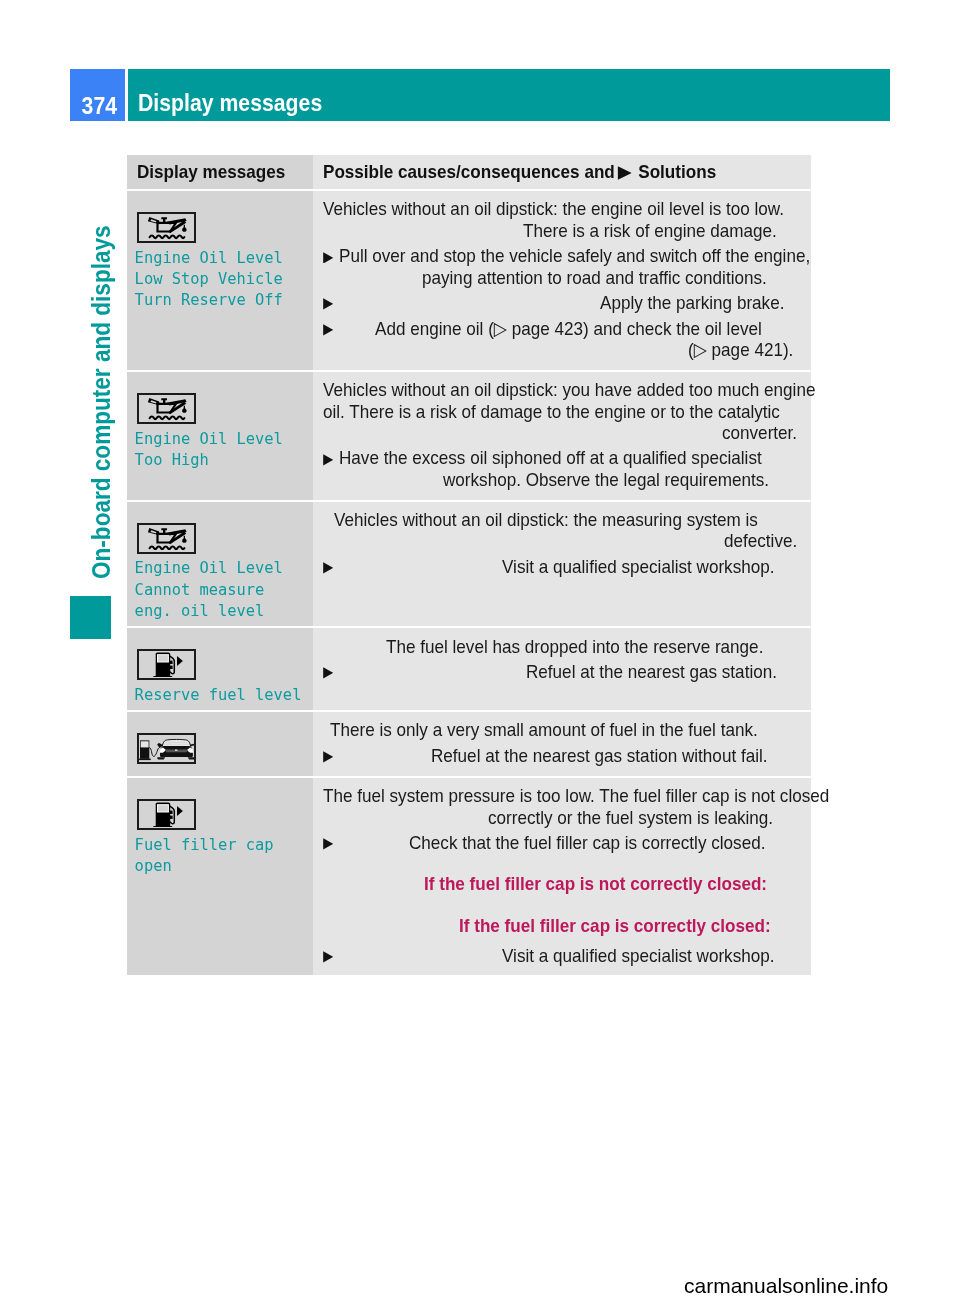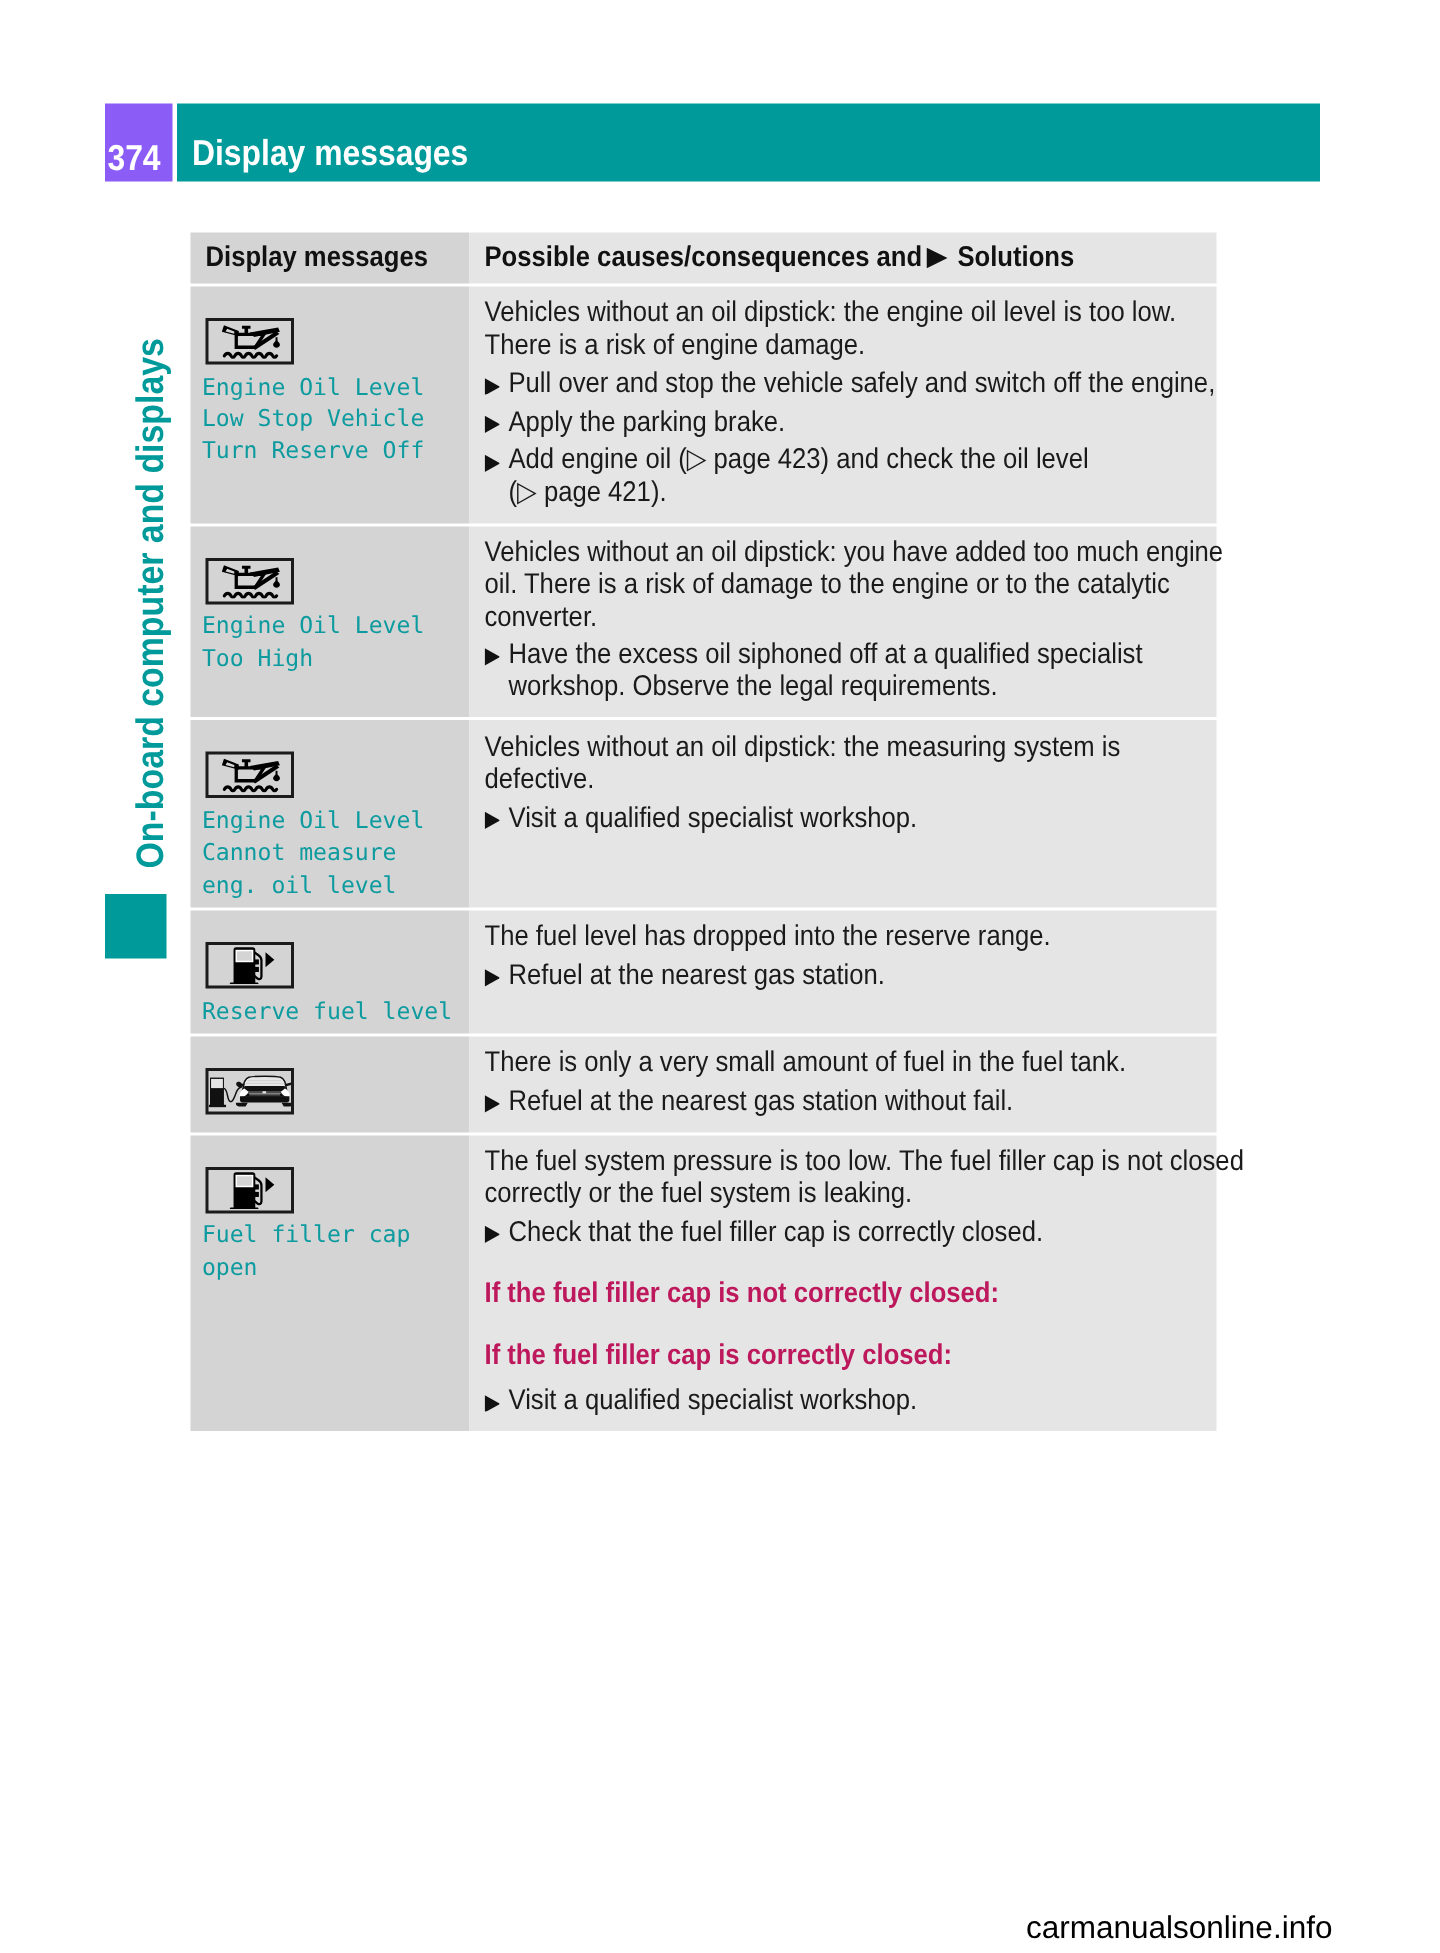--- a/index.html
+++ b/index.html
@@ -3,42 +3,42 @@
 <meta charset="utf-8">
 <title>Display messages</title>
 <style>
   html,body{margin:0;padding:0;}
   body{width:960px;height:1302px;background:#ffffff;position:relative;overflow:hidden;
        font-family:"Liberation Sans",sans-serif;}
   .page{position:absolute;left:0;top:0;width:960px;height:1302px;}
 
   
   .head-bar{position:absolute;left:70px;top:69px;height:52px;display:flex;}
-  .head-num{width:45px;background:#8b5cf6;position:relative;}
+  .head-num{width:55px;background:#3b82f6;position:relative;}
   .head-num span{position:absolute;right:8px;bottom:3px;color:#fff;font-weight:bold;
             font-size:24px;line-height:24px;transform:scaleX(.885);transform-origin:right bottom;
             white-space:nowrap;}
   .head-gap{width:3px;background:#fff;}
   .head-title{width:762px;background:#009a9a;position:relative;}
   .head-title span{position:absolute;left:10px;bottom:6px;color:#fff;font-weight:bold;
             font-size:24px;line-height:24px;transform:scaleX(.885);transform-origin:left bottom;
             white-space:nowrap;}
 
   
   .side-tab{position:absolute;left:0;top:0;
             transform:translate(88.5px,579px) rotate(-90deg);transform-origin:0 0;
             color:#009a9a;font-weight:bold;font-size:25.5px;line-height:25.5px;white-space:nowrap;}
   .side-tab b{display:inline-block;transform:scaleX(.885);transform-origin:left top;font-weight:bold;}
   .side-square{position:absolute;left:70px;top:595.6px;width:40.7px;height:43.8px;background:#009a9a;}
 
   
   .tbl{position:absolute;left:127px;top:155px;width:684px;}
   .row{display:flex;}
   .c1{width:186px;box-sizing:border-box;background:#d4d4d4;padding:0 6px 0 10px;}
-  .c2{width:498px;box-sizing:border-box;background:#e5e5e5;padding:0 6px 0 10px;}
+  .c2{width:498px;box-sizing:border-box;background:#e5e5e5;padding:0 6px 0 10px;text-align:right;}
   .sep{height:2px;background:#fff;}
 
   .hdr .c1,.hdr .c2{font-weight:bold;font-size:19px;color:#111;
                     height:34px;display:flex;align-items:center;}
   .hdr .c1 > span,.hdr .c2 > .hwrap{display:inline-block;transform:scaleX(.90);transform-origin:left center;white-space:nowrap;}
   .hdr .c2 .tri-in{display:inline-block;width:16.6px;height:14px;margin:0 7.0px 0 2.5px;
                    position:relative;top:1.5px;}
   .hdr .c2 .tri-in svg{display:block;}
 
   .c1inner{padding-top:21px;padding-bottom:4px;}
@@ -120,20 +120,21 @@
         <div class="c2">
           <div class="c2inner">
             <div class="blk">
               <div class="ln"><span>Vehicles without an oil dipstick: the engine oil level is too low.</span></div>
               <div class="ln"><span>There is a risk of engine damage.</span></div>
             </div>
             <div class="blk">
               <div class="ln ind1"><span class="tri"><svg viewBox="0 0 10.6 11.8" width="10.6" height="11.8">
                     <path d="M0.2 0.2 L10.4 5.9 L0.2 11.6 Z" fill="#111"></path>
                   </svg></span><span>Pull over and stop the vehicle safely and switch off the engine,</span></div>
+              <div class="ln ind1"><span>paying attention to road and traffic conditions.</span></div>
             </div>
             <div class="blk">
               <div class="ln ind1"><span class="tri"><svg viewBox="0 0 10.6 11.8" width="10.6" height="11.8">
                     <path d="M0.2 0.2 L10.4 5.9 L0.2 11.6 Z" fill="#111"></path>
                   </svg></span><span>Apply the parking brake.</span></div>
             </div>
             <div class="blk">
               <div class="ln ind1"><span class="tri"><svg viewBox="0 0 10.6 11.8" width="10.6" height="11.8">
                     <path d="M0.2 0.2 L10.4 5.9 L0.2 11.6 Z" fill="#111"></path>
                   </svg></span><span>Add engine oil (▷ page 423) and check the oil level</span></div>

